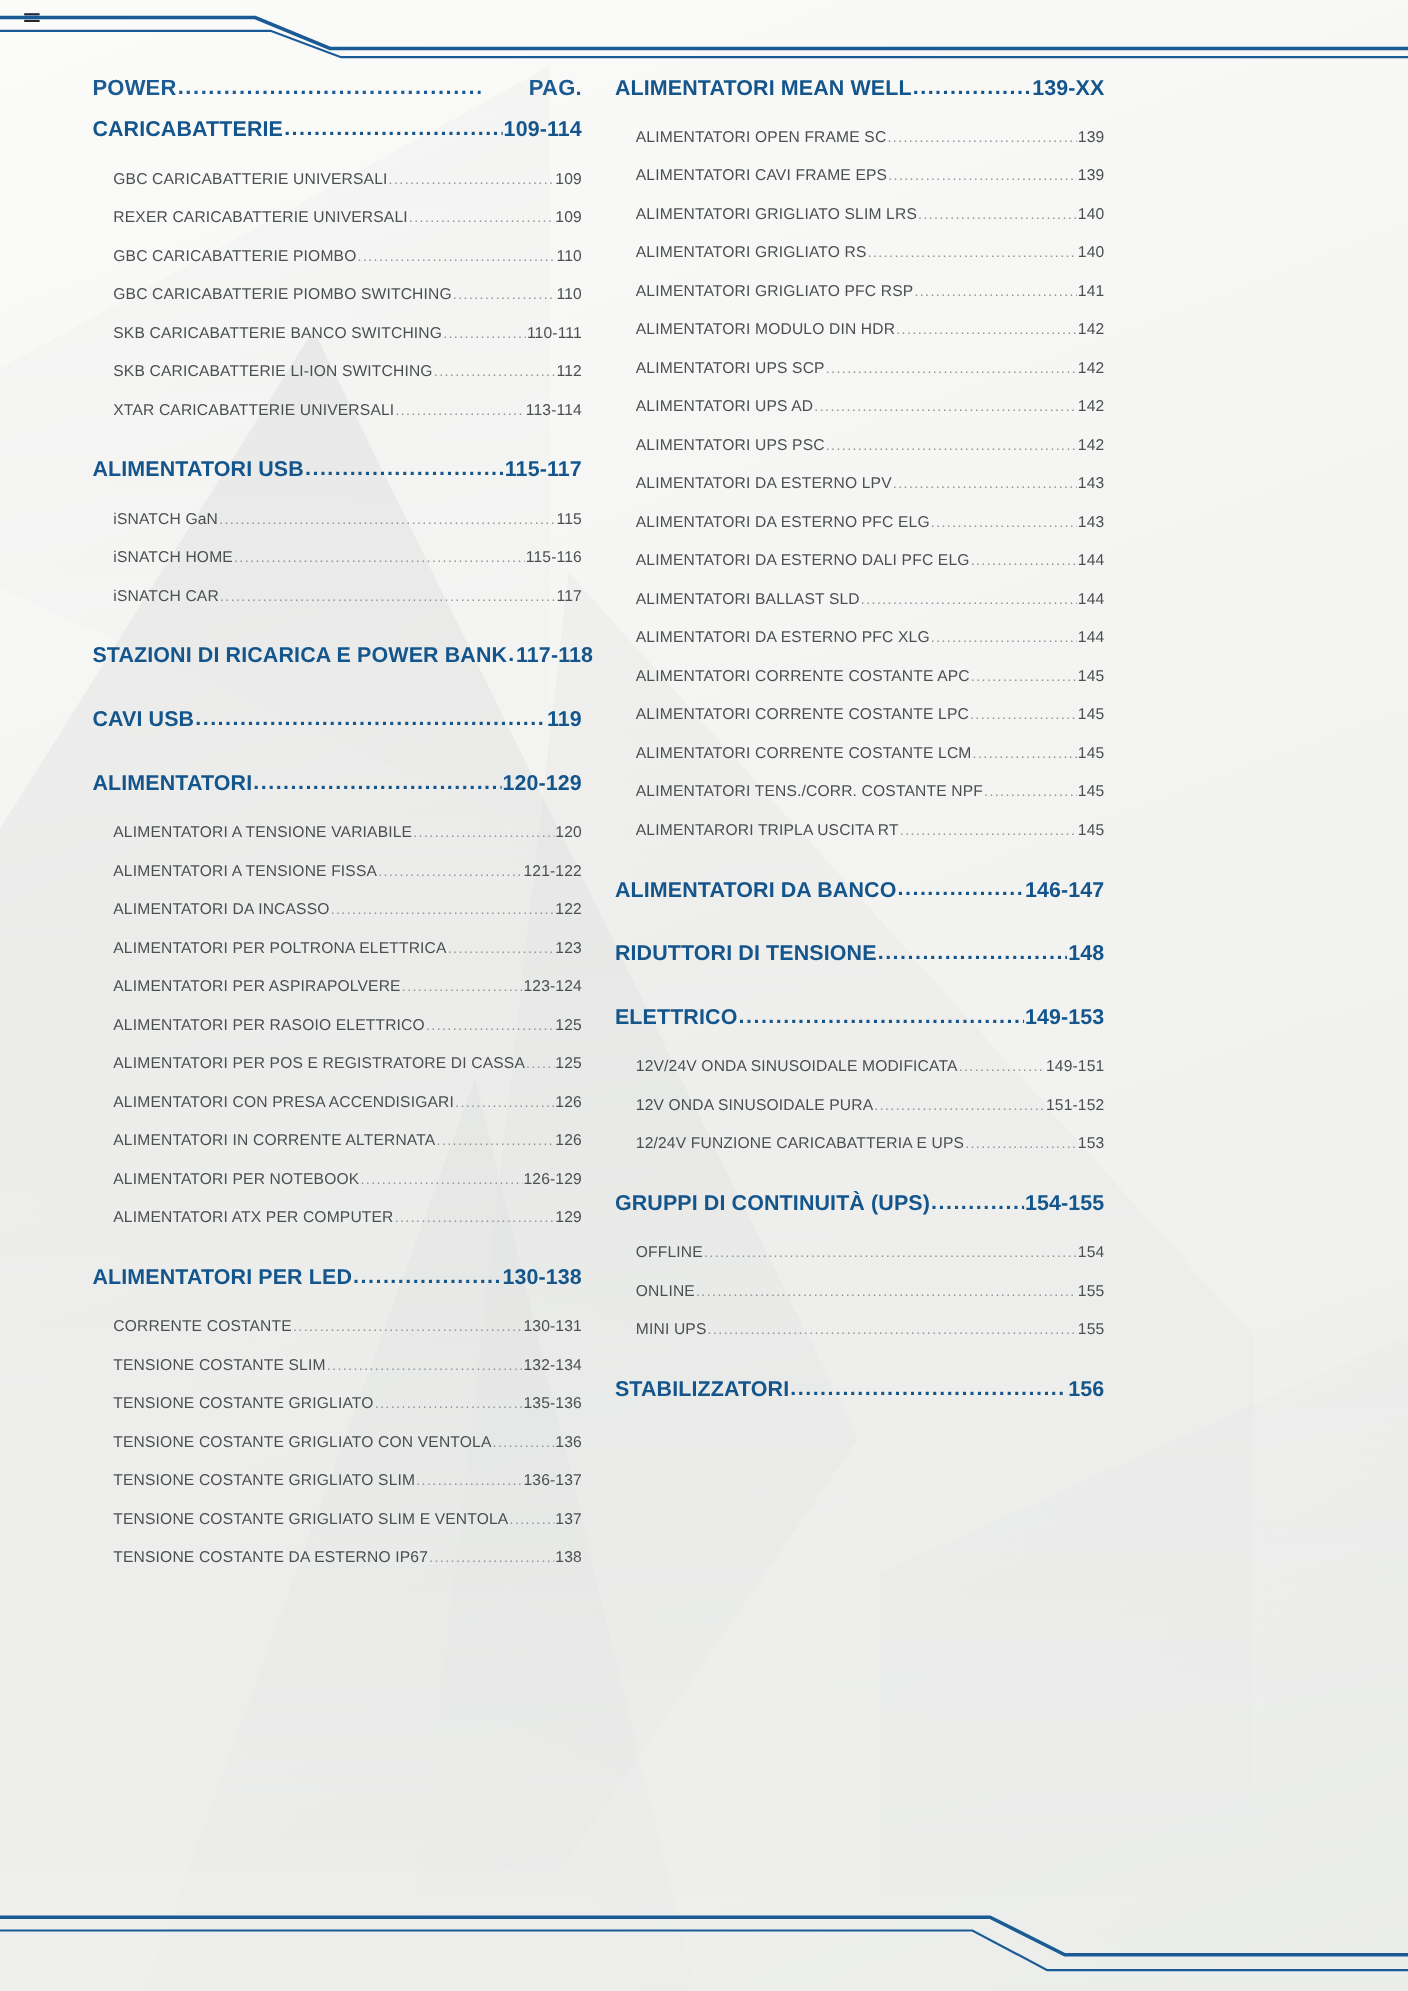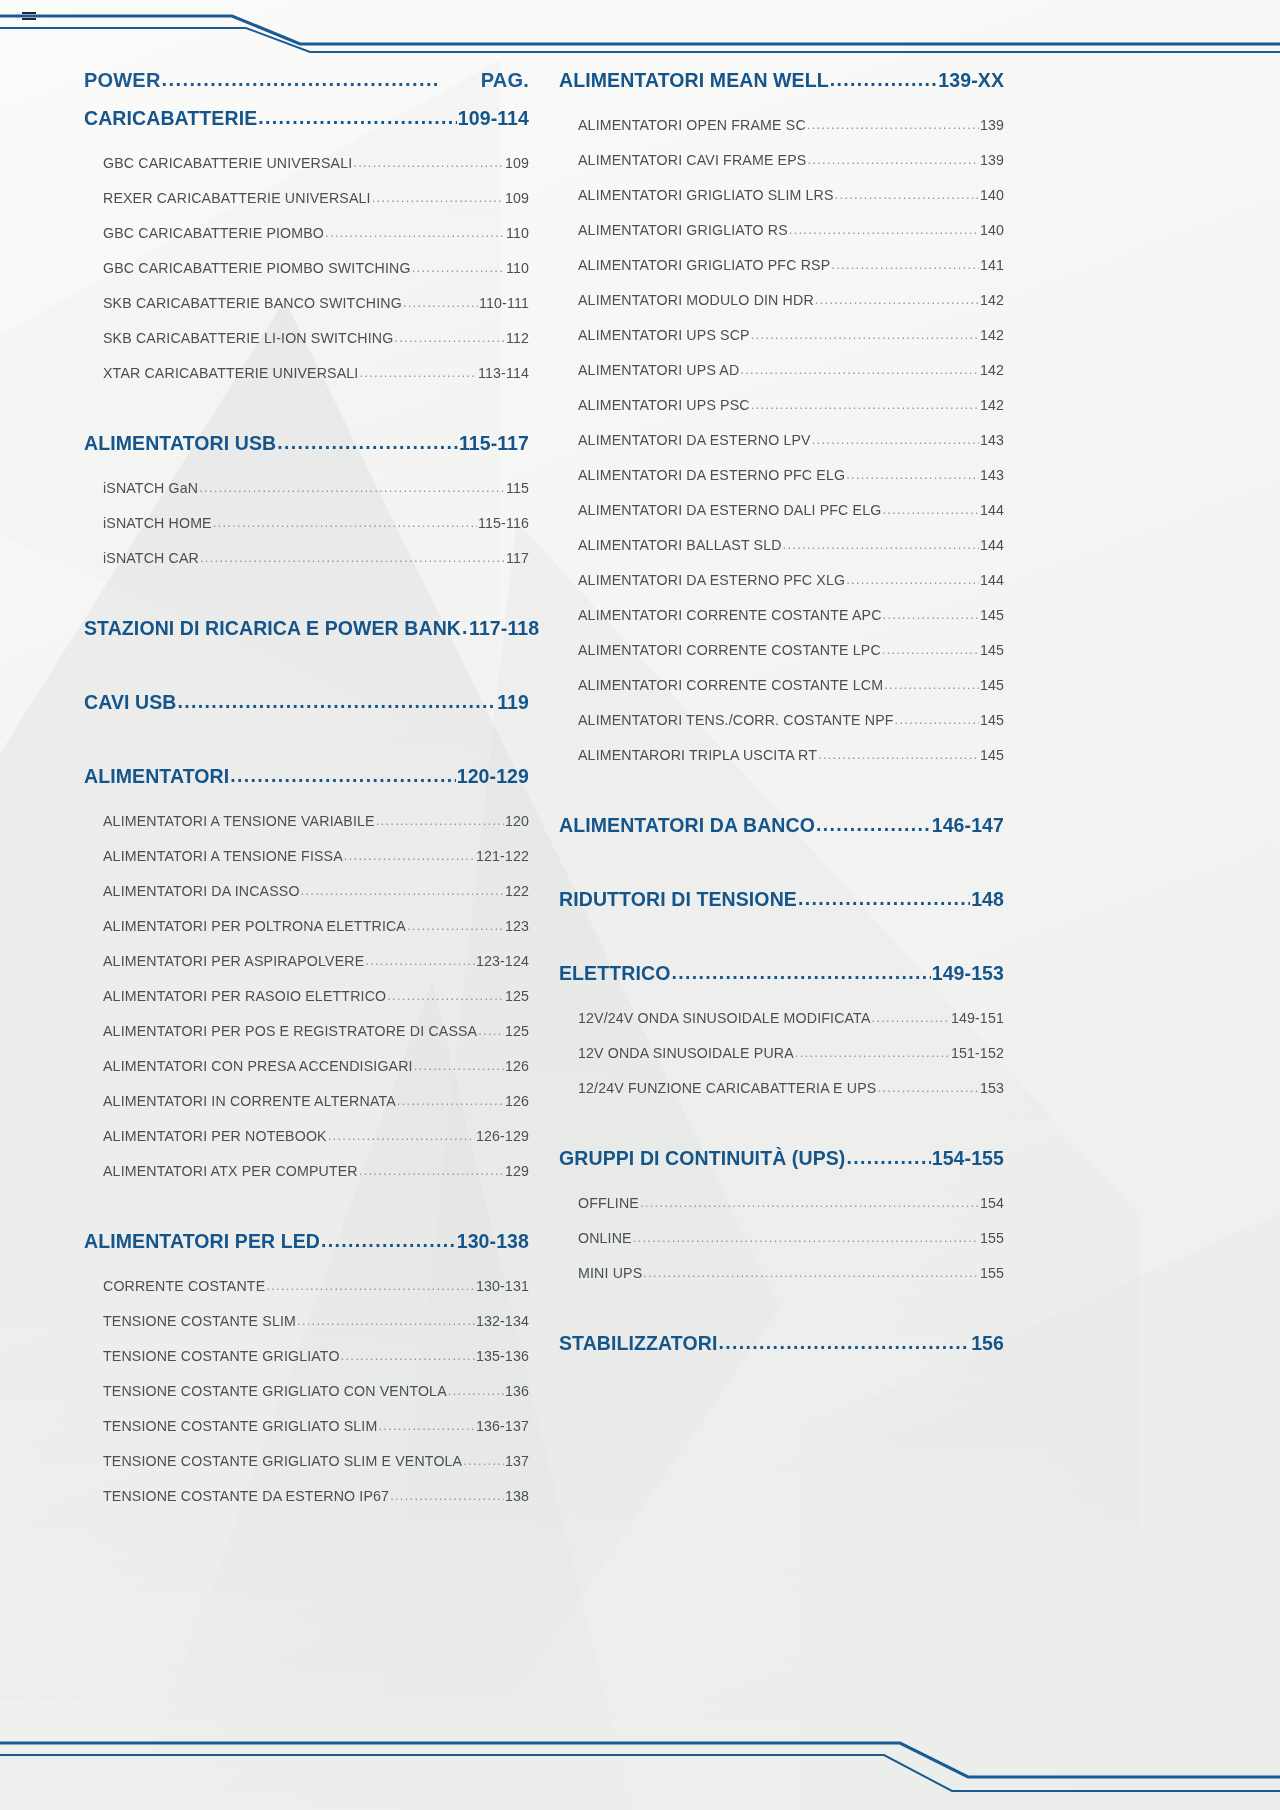--- a/index.html
+++ b/index.html
@@ -102,21 +102,21 @@
   }
   .pag-line .p { white-space:nowrap;margin-left:42px; }
 
   
   .sec {
     display:flex; align-items:flex-end;
     color:#14558c;
     font-weight:bold;
     font-size:19.5px;
     letter-spacing:.1px;
-    margin-top: 50px;
+    margin-top: 34px;
     margin-bottom: 6px;
   }
   .sec.first { margin-top: 0; }
   .sec .t { white-space:nowrap; }
   .sec .lead {
     flex:1 1 auto; min-width:6px;
     overflow:hidden; white-space:nowrap;
     letter-spacing:1.35px;
     margin:0 1px 1px 1px;
   }

